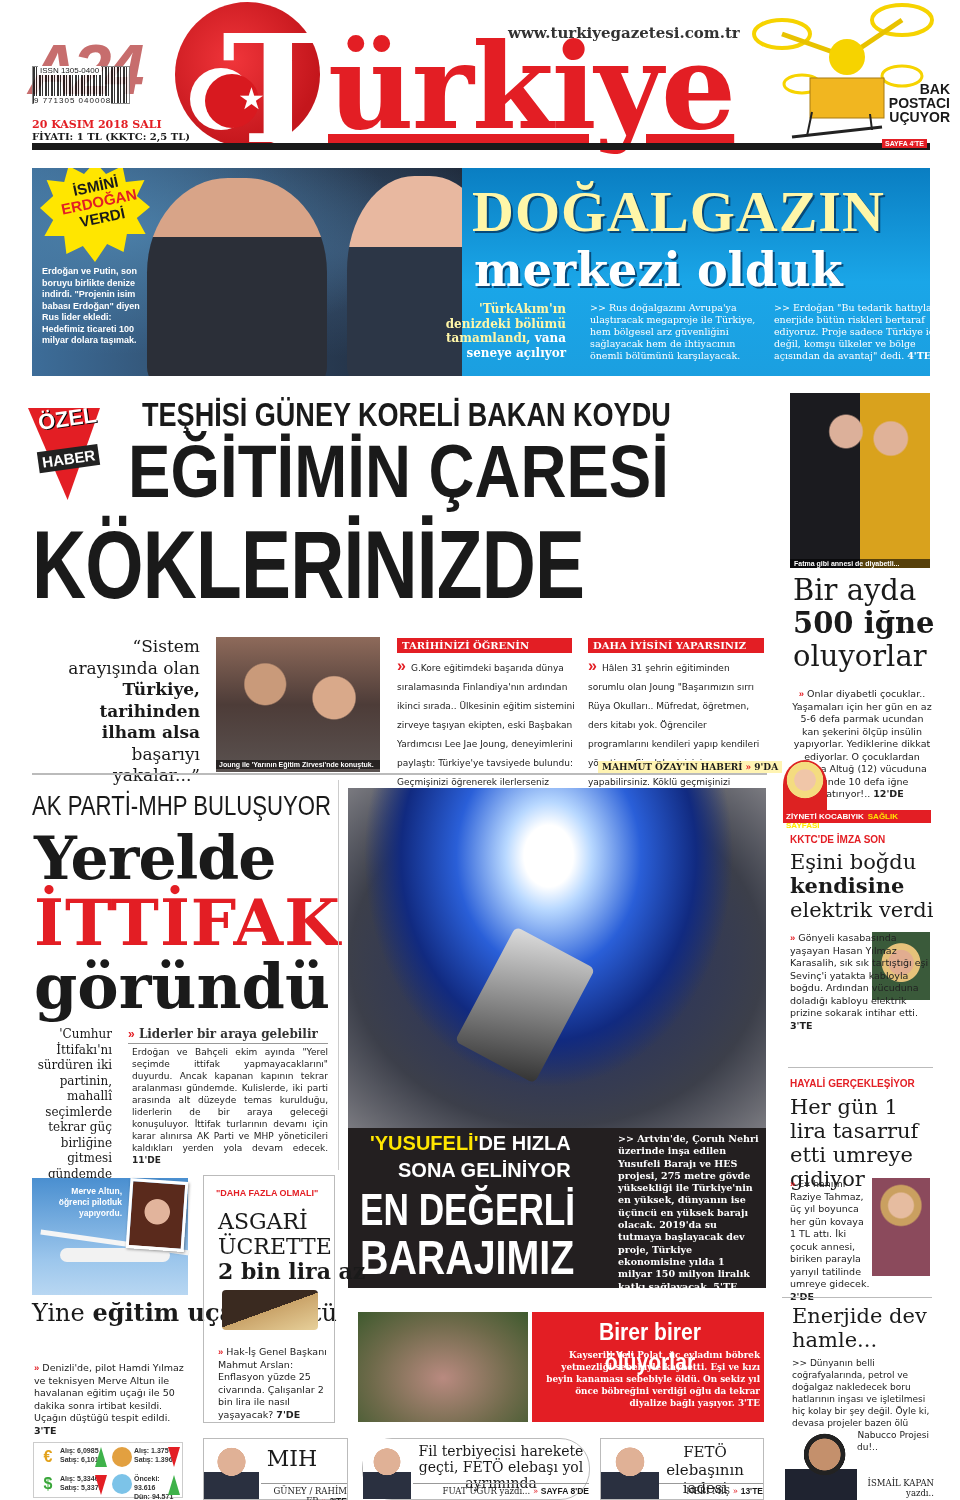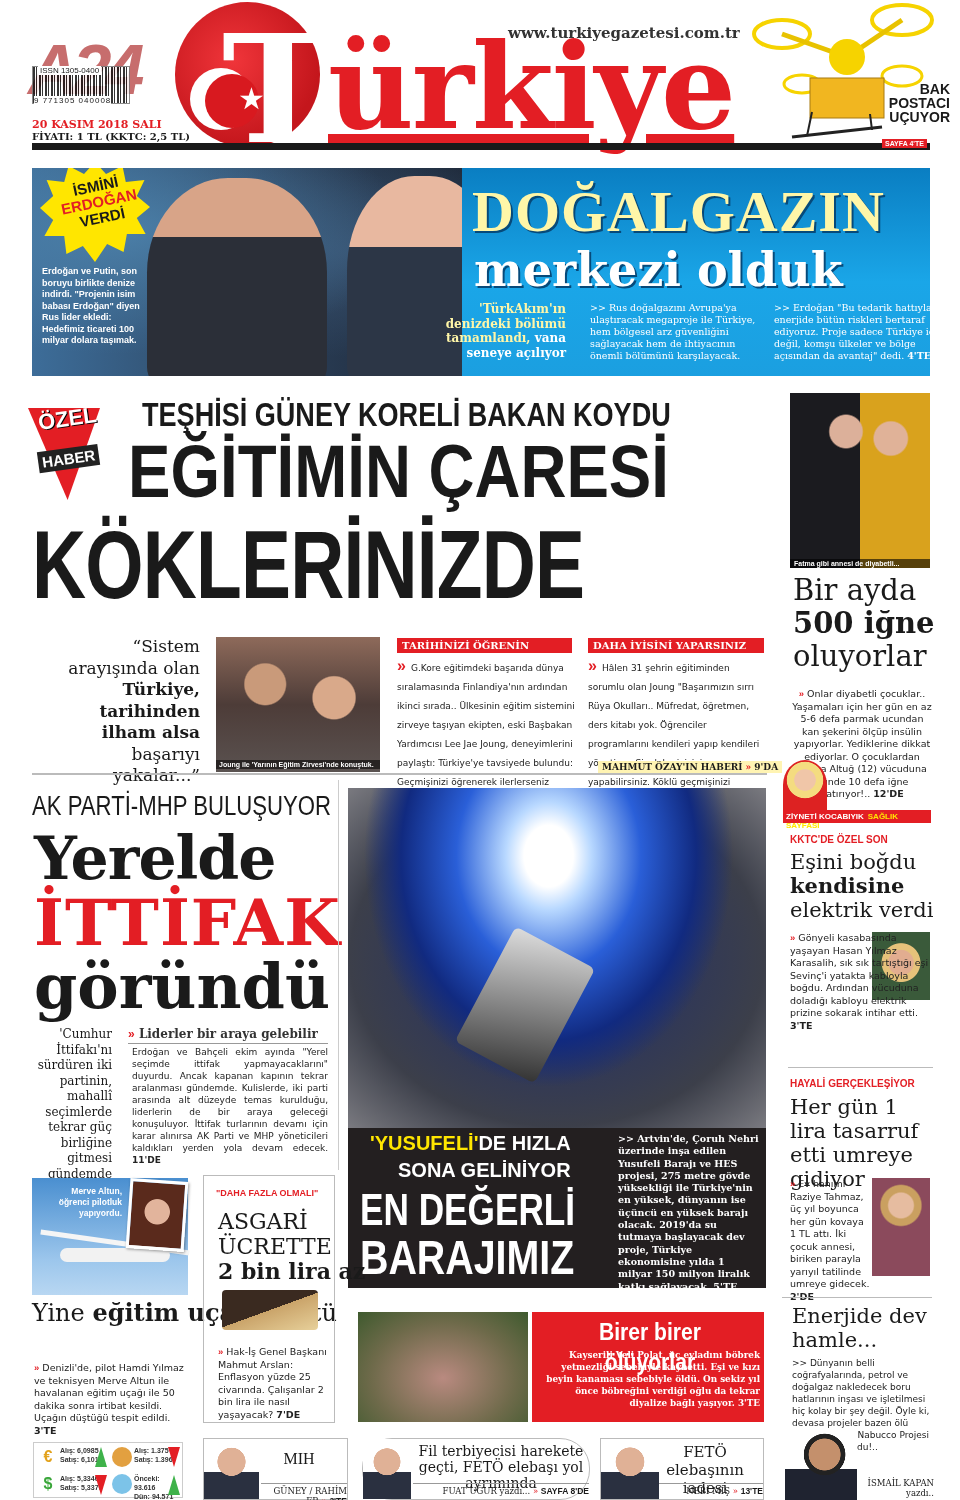--- a/index.html
+++ b/index.html
@@ -213,21 +213,21 @@
   <div>oluyorlar</div>
 </div>
 <div class="abs side-body" style="left:792px;top:688px;width:140px;text-align:center;">
   <span class="bq">»</span>
   <span>Onlar diyabetli çocuklar.. Yaşamaları için her gün en az 5-6 defa parmak ucundan kan şekerini ölçüp insülin yapıyorlar. Yediklerine dikkat ediyorlar. O çocuklardan Fatma Altuğ (12) vücuduna günde 10 defa iğne batırıyor!..</span>
   <b>12'DE</b>
 </div>
 <div class="abs" style="left:783px;top:760px;width:44px;height:50px;border-radius:50% 50% 0 0;background:radial-gradient(circle at 50% 40%,#f0c6a8 0 28%,#f4dc80 30% 48%,#d22 50%);"></div>
 <div class="abs ziynet"><span>ZİYNETİ KOCABIYIK</span><span class="y">SAĞLIK SAYFASI</span></div>
 
-<div class="abs kicker-red" style="left:790px;top:834px;">KKTC'DE ÖZEL SON</div>
+<div class="abs kicker-red" style="left:790px;top:834px;">KKTC'DE İMZA SON</div>
 <div class="abs side-head" style="left:790px;top:850px;width:145px;">
   <div>Eşini boğdu</div>
   <div style="font-weight:bold;">kendisine</div>
   <div>elektrik verdi</div>
 </div>
 <div class="abs photo" style="left:872px;top:932px;width:58px;height:68px;background:radial-gradient(circle at 50% 45%,#e2ad90 0 26%,#e6c27a 28% 40%,#3a5a3a 42%);"></div>
 <div class="abs side-body" style="left:790px;top:932px;width:142px;">
   <span class="bq">»</span>
   <span>Gönyeli kasabasında yaşayan Hasan Yılmaz Karasalih, sık sık tartıştığı eşi Sevinç'i yatakta kabloyla boğdu. Ardından vücuduna doladığı kabloyu elektrik prizine sokarak intihar etti.</span>
   <b>3'TE</b>
@@ -322,21 +322,21 @@
   <div class="abs fx-icon" style="left:78px;top:31px;background:#7cc3e8;"></div>
   <div class="abs fx-val" style="left:100px;top:31px;">
       <div>Önceki: 93.616</div>
       <div>Dün: 94.571</div>
     </div>
   <div class="abs arrow-up" style="left:134px;top:32px;"></div>
 </div>
 
 <div class="abs strip-box" style="left:203px;width:145px;">
   <div class="abs col-photo" style="left:0;top:0;width:55px;height:60px;"></div>
-  <div class="abs col-title" style="left:51px;top:10px;width:88px;font-size:16px;font-family:Liberation Serif, serif;">MIH</div>
+  <div class="abs col-title" style="left:44px;top:10px;width:88px;font-size:22px;">MIH</div>
   <div class="abs col-byline" style="left:57px;top:44px;width:86px;text-align:right;border-top:1px solid #999;padding-top:2px;"><span>GÜNEY / RAHİM ER</span> <span class="red">»</span> <span class="pg">3'TE</span></div>
 </div>
 
 <div class="abs strip-box" style="left:362px;width:228px;border-radius:30px;">
   <div class="abs col-photo" style="left:0;top:0;width:48px;height:60px;"></div>
   <div class="abs col-title" style="left:50px;top:4px;width:176px;font-size:14px;line-height:16px;">Fil terbiyecisi harekete geçti, FETÖ elebaşı yol ayrımında</div>
   <div class="abs col-byline" style="left:50px;top:44px;width:176px;text-align:right;border-top:1px solid #999;padding-top:2px;"><span>FUAT UĞUR yazdı...</span> <span class="red">»</span> <span class="pg">SAYFA 8'DE</span></div>
 </div>
 
 <div class="abs strip-box" style="left:600px;width:164px;">

